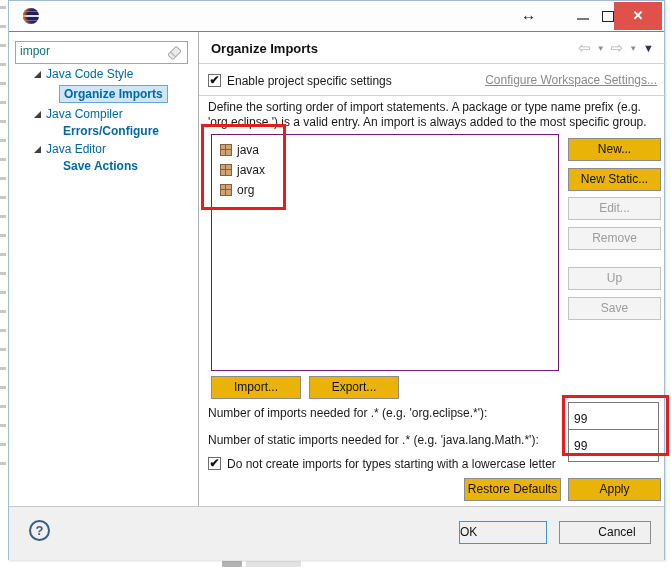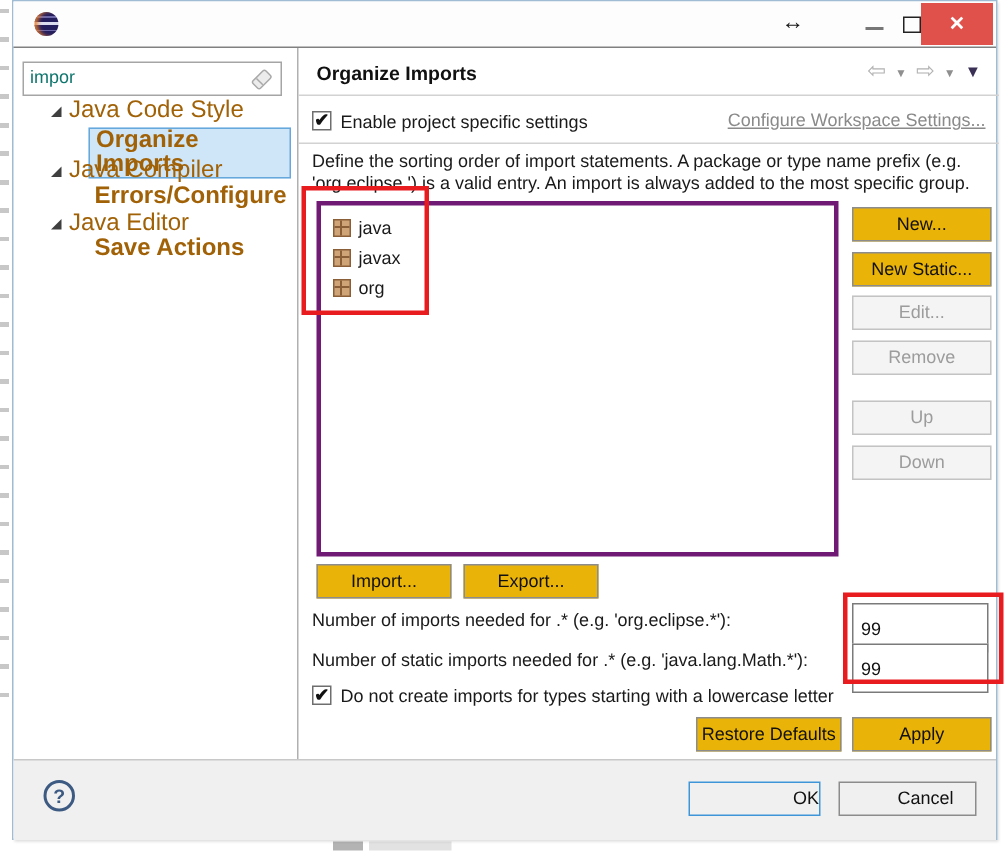--- a/index.html
+++ b/index.html
@@ -35,21 +35,21 @@
 
   
   .search-box { position:absolute; left:6px; top:40px; width:173px; height:23px;
     border:1px solid #a5a5a5; background:#fff; }
   .search-box input { position:absolute; left:4px; top:2px; width:140px; border:0; outline:0;
     font:12px "Liberation Sans",sans-serif; color:#0f766e; background:transparent; }
   .eraser-icon { position:absolute; right:6px; top:7px; width:13px; height:8px; background:#ececec;
     border:1px solid #a9a9a9; border-radius:2px; transform:rotate(-45deg); }
   .eraser-icon::after { content:""; position:absolute; left:3px; top:0; bottom:0; border-left:1px solid #a9a9a9; }
 
-  .tree-row { position:absolute; left:0; width:185px; height:17px; font-size:16px; color:#a16207;
+  .tree-row { position:absolute; left:0; width:185px; height:17px; font-size:12px; color:#0369a1;
     line-height:16px; }
   .tri-icon { position:absolute; left:25px; top:5px; width:0; height:0;
     border-left:7px solid transparent; border-bottom:7px solid #3f3f3f; }
   .tree-label.parent { position:absolute; left:37px; }
   .tree-label.child { position:absolute; left:54px; font-weight:bold; }
   .tree-label.selbox { left:50px; background:#cee6f8; border:1px solid #66a8dc; padding:0 4px; }
 
   
   .page-title { position:absolute; left:202px; top:40px; font-size:13px; font-weight:bold; color:#111; }
   .nav-icons { position:absolute; right:10px; top:40px; display:flex; align-items:center; gap:6px; }
@@ -60,21 +60,21 @@
   .sep2 { position:absolute; left:190px; top:94px; width:467px; border-top:1px solid #d2d2d2; }
 
   .checkbox { position:absolute; width:13px; height:13px; background:#fff; border:1px solid #6e6e6e;
     font-size:12px; line-height:11px; text-align:center; color:#111; font-weight:bold; }
   .lbl { position:absolute; font-size:12px; color:#1a1a1a; }
   .wslink { position:absolute; right:7px; top:72px; font-size:12px; color:#8a8a8a; text-decoration:underline; }
 
   .desc { position:absolute; left:199px; top:99px; width:458px; font-size:12px; line-height:14.5px; color:#1a1a1a; }
 
   .import-list { position:absolute; left:202px; top:133px; width:348px; height:237px;
-    border:3px solid #701a75; background:#fff; padding-top:5px; }
+    border:1px solid #701a75; background:#fff; padding-top:5px; }
   .list-row { height:20px; display:flex; align-items:center; padding-left:8px; font-size:12px; color:#1a1a1a; }
   .pkg-icon { width:12px; height:12px; margin-right:5px; border:1px solid #8a5f38;
     background:
       linear-gradient(to right, transparent 4px, #8a5f38 4px 5px, transparent 5px),
       linear-gradient(to bottom, transparent 4px, #8a5f38 4px 5px, transparent 5px),
       #cfa577; }
 
   .btn { position:absolute; background:#eab308; border:1px solid #8c8c8c; font-size:12px;
     color:#111; text-align:center; line-height:20px; height:23px; }
   .btn.disabled { border-color:#c3c3c3; color:#9c9c9c; background:#f4f4f4; }
@@ -82,21 +82,21 @@
 
   .numfield { position:absolute; left:559px; width:91px; height:33px; border:1px solid #7a7a7a;
     font:12px "Liberation Sans",sans-serif; padding-left:5px; color:#111; background:#fff; }
 
   
   .footer { position:absolute; left:0; top:505px; width:100%; height:54px; background:#f0f0f0;
     border-top:1px solid #c8c8c8; }
   .help-circle { position:absolute; left:20px; top:13px; width:21px; height:21px; border:2px solid #3c5a82;
     border-radius:50%; color:#3c5a82; font-weight:bold; font-size:13px; text-align:center; line-height:18px; }
   .ok-btn { left:450px; top:14px; width:88px; border:1px solid #3e95d8; position:absolute;
-    background:#f0f0f0; font-size:12px; text-align:right; line-height:21px; height:23px; color:#111;padding-left:16px; }
+    background:#f0f0f0; font-size:12px; text-align:left; line-height:21px; height:23px; color:#111; }
   .cancel-btn { left:550px; top:14px; width:92px; position:absolute; background:#f0f0f0;
     border:1px solid #8c8c8c; font-size:12px; text-align:center; line-height:21px; height:23px; color:#111;padding-left:24px; }
 
   
   .annot { position:absolute; border:3px solid #e81b1f; }
   .annot-list { left:201px; top:124px; width:85px; height:86px; }
   .annot-fields { left:562px; top:395px; width:107px; height:61px; }
 </style>
 </head>
 <body>
@@ -179,21 +179,21 @@
       <span class="pkg-icon"></span>
       <span>org</span>
     </div>
   </div>
 
   <div class="btn col-btn" style="top:137px">New...</div>
   <div class="btn col-btn" style="top:167px">New Static...</div>
   <div class="btn col-btn disabled" style="top:196px">Edit...</div>
   <div class="btn col-btn disabled" style="top:226px">Remove</div>
   <div class="btn col-btn disabled" style="top:266px">Up</div>
-  <div class="btn col-btn disabled" style="top:296px">Down</div>
+  <div class="btn col-btn disabled" style="top:296px">Save</div>
 
   <div class="btn" style="left:202px; top:375px; width:90px;">Import...</div>
   <div class="btn" style="left:300px; top:375px; width:90px;">Export...</div>
 
   <span class="lbl" style="left:199px; top:405px;">Number of imports needed for .* (e.g. 'org.eclipse.*'):</span>
   <input class="numfield" style="top: 401px;" value="99">
   <span class="lbl" style="left:199px; top:432px;">Number of static imports needed for .* (e.g. 'java.lang.Math.*'):</span>
   <input class="numfield" style="top: 428px;" value="99">
 
   <span class="checkbox" style="left:199px; top:456px;">✔</span>

